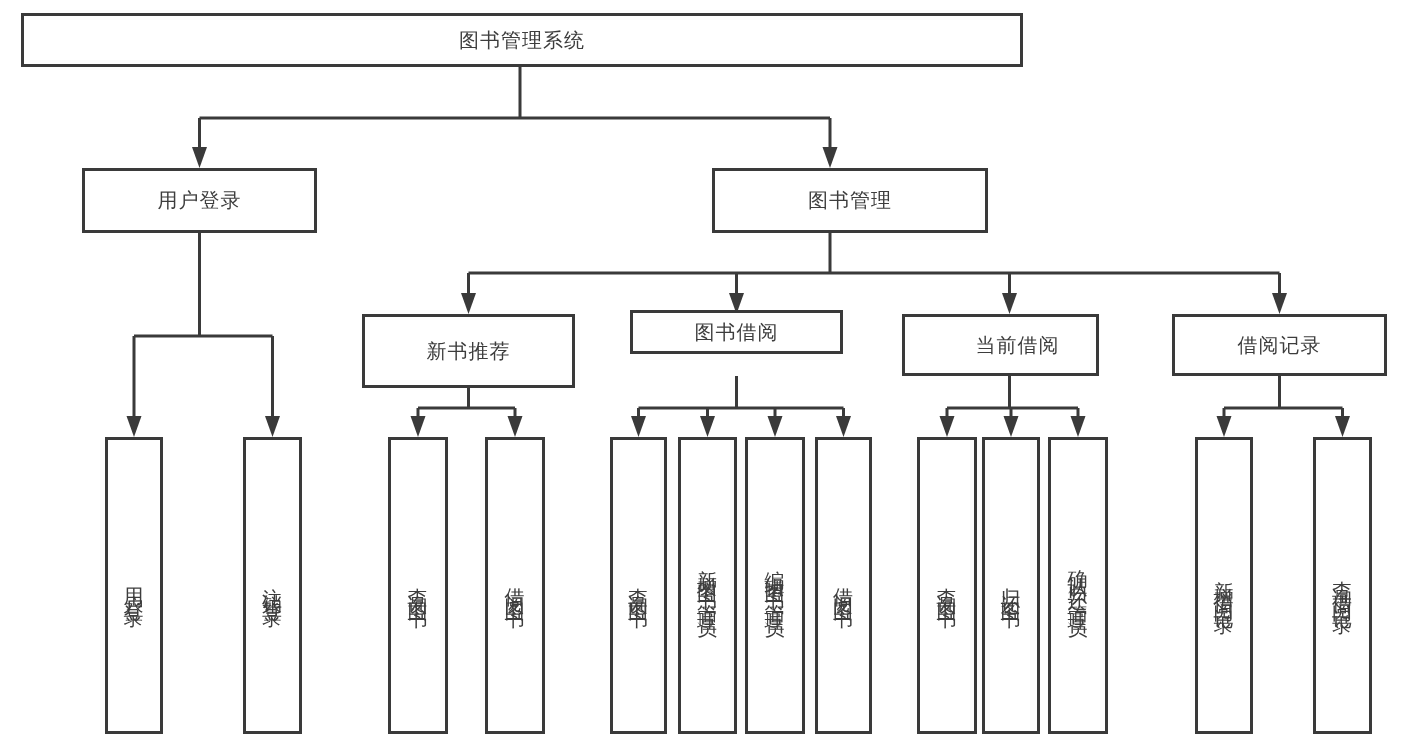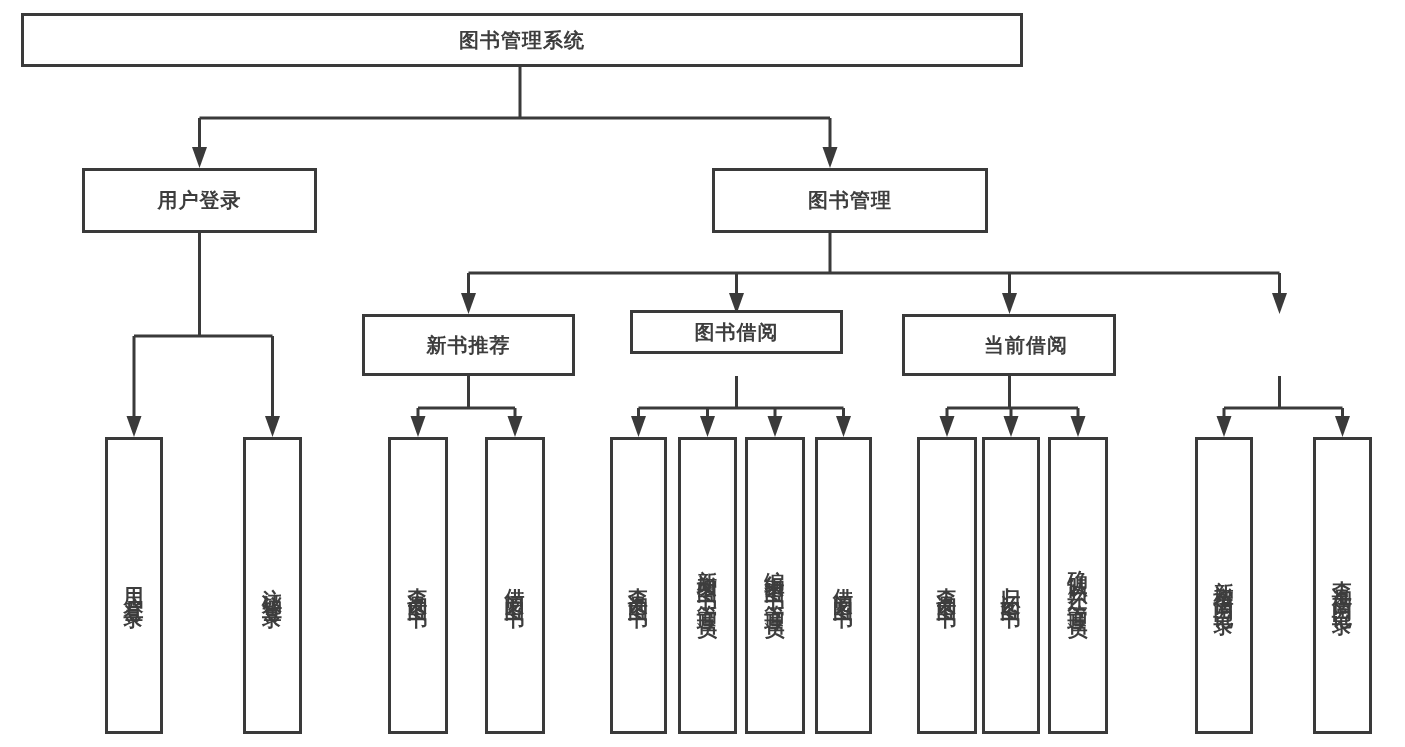--- a/index.html
+++ b/index.html
@@ -21,21 +21,20 @@
     box-sizing: border-box;
     background: #ffffff;
     border: 3px solid #3a3a3a;
     color: #3d3d3d;
     display: flex;
     align-items: center;
     justify-content: center;
     font-size: 20px;
     letter-spacing: 1px;
     text-align: center;
-    font-weight: bold;
   }
   .vbox {
     writing-mode: vertical-rl;
     text-orientation: mixed;
     letter-spacing: 7px;
     font-size: 20px;
     line-height: 1;
   }
   .watermark {
     position: absolute;
@@ -99,28 +98,31 @@
     <span>图书管理系统</span>
   </div>
 
   <div class="box" style="left:82px; top:168px; width:235px; height:65px;">
     <span>用户登录</span>
   </div>
   <div class="box" style="left:712px; top:168px; width:276px; height:65px;">
     <span>图书管理</span>
   </div>
 
-  <div class="box" style="left:362px; top:314px; width:213px; height:62px;">
+  <div class="box" style="left:362px; top:314px; width:213px; height:74px;">
     <span>新书推荐</span>
   </div>
   <div class="box" style="left:630px; top:300px; width:213px; height:44px;margin-top:10px;">
     <span>图书借阅</span>
   </div>
-  <div class="box" style="left:902px; top:314px; width:214px; height:62px;padding-left:34px;">
+  <div class="box" style="left:902px; top:314px; width:197px; height:62px;padding-left:34px;">
     <span>当前借阅</span>
+  </div>
+  <div class="box" style="left:1172px; top:314px; width:215px; height:62px;">
+    <span>借阅记录</span>
   </div>
 
   <div class="box vbox" style="left:105px; top:437px; width:58px; height:297px;">
     <span>用户登录</span>
   </div>
   <div class="box vbox" style="left:243px; top:437px; width:59px; height:297px;">
     <span>注销登录</span>
   </div>
 
   <div class="box vbox" style="left:388px; top:437px; width:60px; height:297px;">

